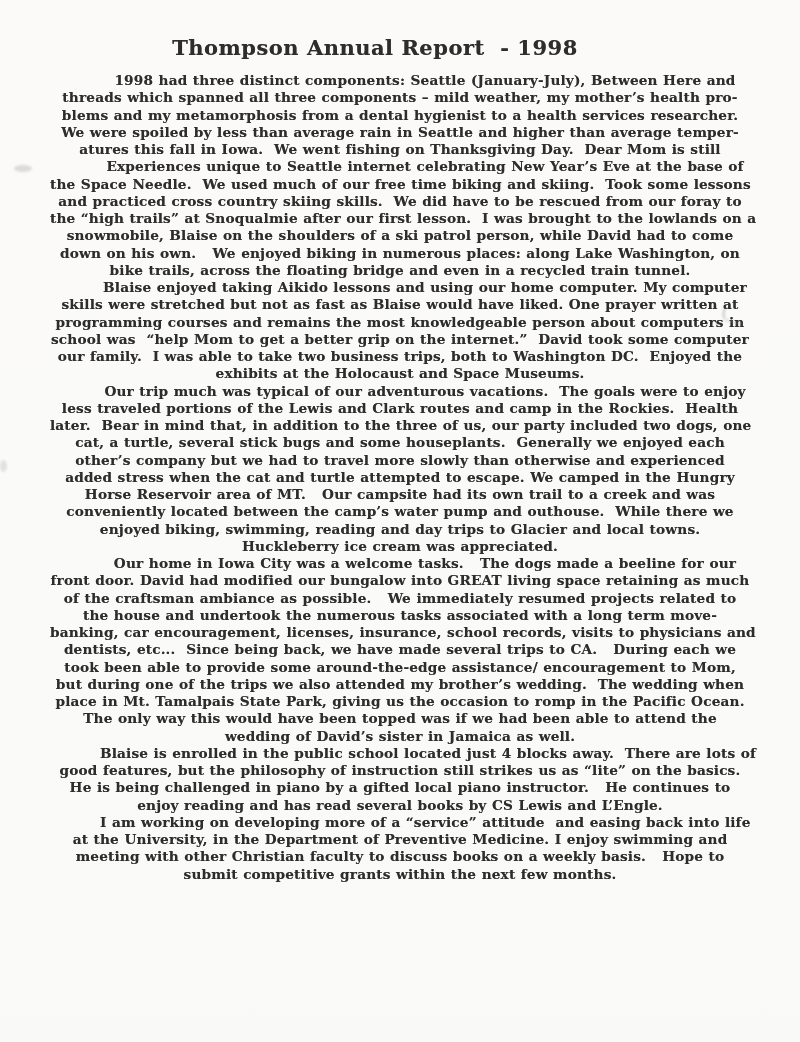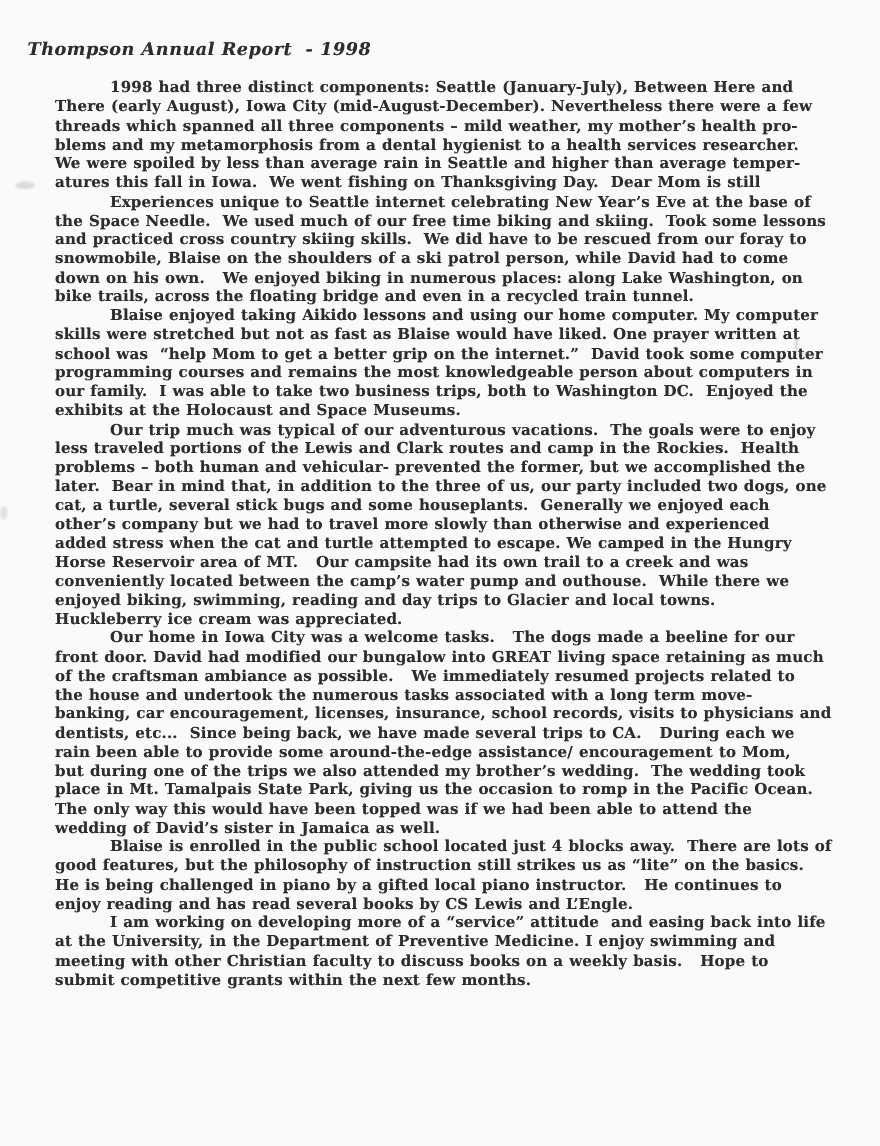--- a/index.html
+++ b/index.html
@@ -22,43 +22,44 @@
     position: absolute;
     inset: 0;
     background:
       linear-gradient(180deg, #fbfaf8 0%, #fafaf8 60%, #f9f9f7 100%);
   }
   .doc-title {
     position: absolute;
     top: 35px;
     left: 25px;
     width: 700px;
-    font-size: 16px;
+    text-align: center;
+    font-size: 21px;
     letter-spacing: 0.5px;
     white-space: pre;
     text-shadow: 0 0 0.6px rgba(45,45,45,0.55);
-    font-style: italic;
   }
   .doc-body {
     position: absolute;
     top: 72px;
     left: 50px;
     width: 700px;
   }
   .para {
     margin: 0;
     padding: 0;
   }
   .line {
     white-space: pre;
     font-size: 13.7px;
     line-height: 17.25px;
     letter-spacing: 0.15px;
     word-spacing: 0.5px;
     text-shadow: 0 0 0.6px rgba(45,45,45,0.5);
+    text-align: center;
   }
   .line.first {
     padding-left: 50px;
   }
   
   .artifact {
     position: absolute;
     filter: blur(1px);
   }
   .artifact-left-smudge {
@@ -91,64 +92,63 @@
 </head>
 <body>
 
 <div class="paper"></div>
 
 <div class="doc-title">Thompson Annual Report  - 1998</div>
 
 <main class="doc-body">
     <div class="para">
       <div class="line first">1998 had three distinct components: Seattle (January-July), Between Here and</div>
-      <div class="line">There (early August), Iowa City (mid-August-December). Nevertheless there were a few</div>
       <div class="line">threads which spanned all three components – mild weather, my mother’s health pro-</div>
       <div class="line">blems and my metamorphosis from a dental hygienist to a health services researcher.</div>
       <div class="line">We were spoiled by less than average rain in Seattle and higher than average temper-</div>
       <div class="line">atures this fall in Iowa.  We went fishing on Thanksgiving Day.  Dear Mom is still</div>
     </div>
     <div class="para">
       <div class="line first">Experiences unique to Seattle internet celebrating New Year’s Eve at the base of</div>
       <div class="line">the Space Needle.  We used much of our free time biking and skiing.  Took some lessons</div>
       <div class="line">and practiced cross country skiing skills.  We did have to be rescued from our foray to</div>
+      <div class="line">the “high trails” at Snoqualmie after our first lesson.  I was brought to the lowlands on a</div>
       <div class="line">snowmobile, Blaise on the shoulders of a ski patrol person, while David had to come</div>
       <div class="line">down on his own.   We enjoyed biking in numerous places: along Lake Washington, on</div>
       <div class="line">bike trails, across the floating bridge and even in a recycled train tunnel.</div>
     </div>
     <div class="para">
       <div class="line first">Blaise enjoyed taking Aikido lessons and using our home computer. My computer</div>
       <div class="line">skills were stretched but not as fast as Blaise would have liked. One prayer written at</div>
+      <div class="line">programming courses and remains the most knowledgeable person about computers in</div>
       <div class="line">school was  “help Mom to get a better grip on the internet.”  David took some computer</div>
-      <div class="line">programming courses and remains the most knowledgeable person about computers in</div>
       <div class="line">our family.  I was able to take two business trips, both to Washington DC.  Enjoyed the</div>
       <div class="line">exhibits at the Holocaust and Space Museums.</div>
     </div>
     <div class="para">
       <div class="line first">Our trip much was typical of our adventurous vacations.  The goals were to enjoy</div>
       <div class="line">less traveled portions of the Lewis and Clark routes and camp in the Rockies.  Health</div>
-      <div class="line">problems – both human and vehicular- prevented the former, but we accomplished the</div>
       <div class="line">later.  Bear in mind that, in addition to the three of us, our party included two dogs, one</div>
       <div class="line">cat, a turtle, several stick bugs and some houseplants.  Generally we enjoyed each</div>
       <div class="line">other’s company but we had to travel more slowly than otherwise and experienced</div>
       <div class="line">added stress when the cat and turtle attempted to escape. We camped in the Hungry</div>
       <div class="line">Horse Reservoir area of MT.   Our campsite had its own trail to a creek and was</div>
       <div class="line">conveniently located between the camp’s water pump and outhouse.  While there we</div>
       <div class="line">enjoyed biking, swimming, reading and day trips to Glacier and local towns.</div>
       <div class="line">Huckleberry ice cream was appreciated.</div>
     </div>
     <div class="para">
       <div class="line first">Our home in Iowa City was a welcome tasks.   The dogs made a beeline for our</div>
       <div class="line">front door. David had modified our bungalow into GREAT living space retaining as much</div>
       <div class="line">of the craftsman ambiance as possible.   We immediately resumed projects related to</div>
       <div class="line">the house and undertook the numerous tasks associated with a long term move-</div>
       <div class="line">banking, car encouragement, licenses, insurance, school records, visits to physicians and</div>
       <div class="line">dentists, etc...  Since being back, we have made several trips to CA.   During each we</div>
-      <div class="line">rain been able to provide some around-the-edge assistance/ encouragement to Mom,</div>
-      <div class="line">but during one of the trips we also attended my brother’s wedding.  The wedding took</div>
+      <div class="line">took been able to provide some around-the-edge assistance/ encouragement to Mom,</div>
+      <div class="line">but during one of the trips we also attended my brother’s wedding.  The wedding when</div>
       <div class="line">place in Mt. Tamalpais State Park, giving us the occasion to romp in the Pacific Ocean.</div>
       <div class="line">The only way this would have been topped was if we had been able to attend the</div>
       <div class="line">wedding of David’s sister in Jamaica as well.</div>
     </div>
     <div class="para">
       <div class="line first">Blaise is enrolled in the public school located just 4 blocks away.  There are lots of</div>
       <div class="line">good features, but the philosophy of instruction still strikes us as “lite” on the basics.</div>
       <div class="line">He is being challenged in piano by a gifted local piano instructor.   He continues to</div>
       <div class="line">enjoy reading and has read several books by CS Lewis and L’Engle.</div>
     </div>

